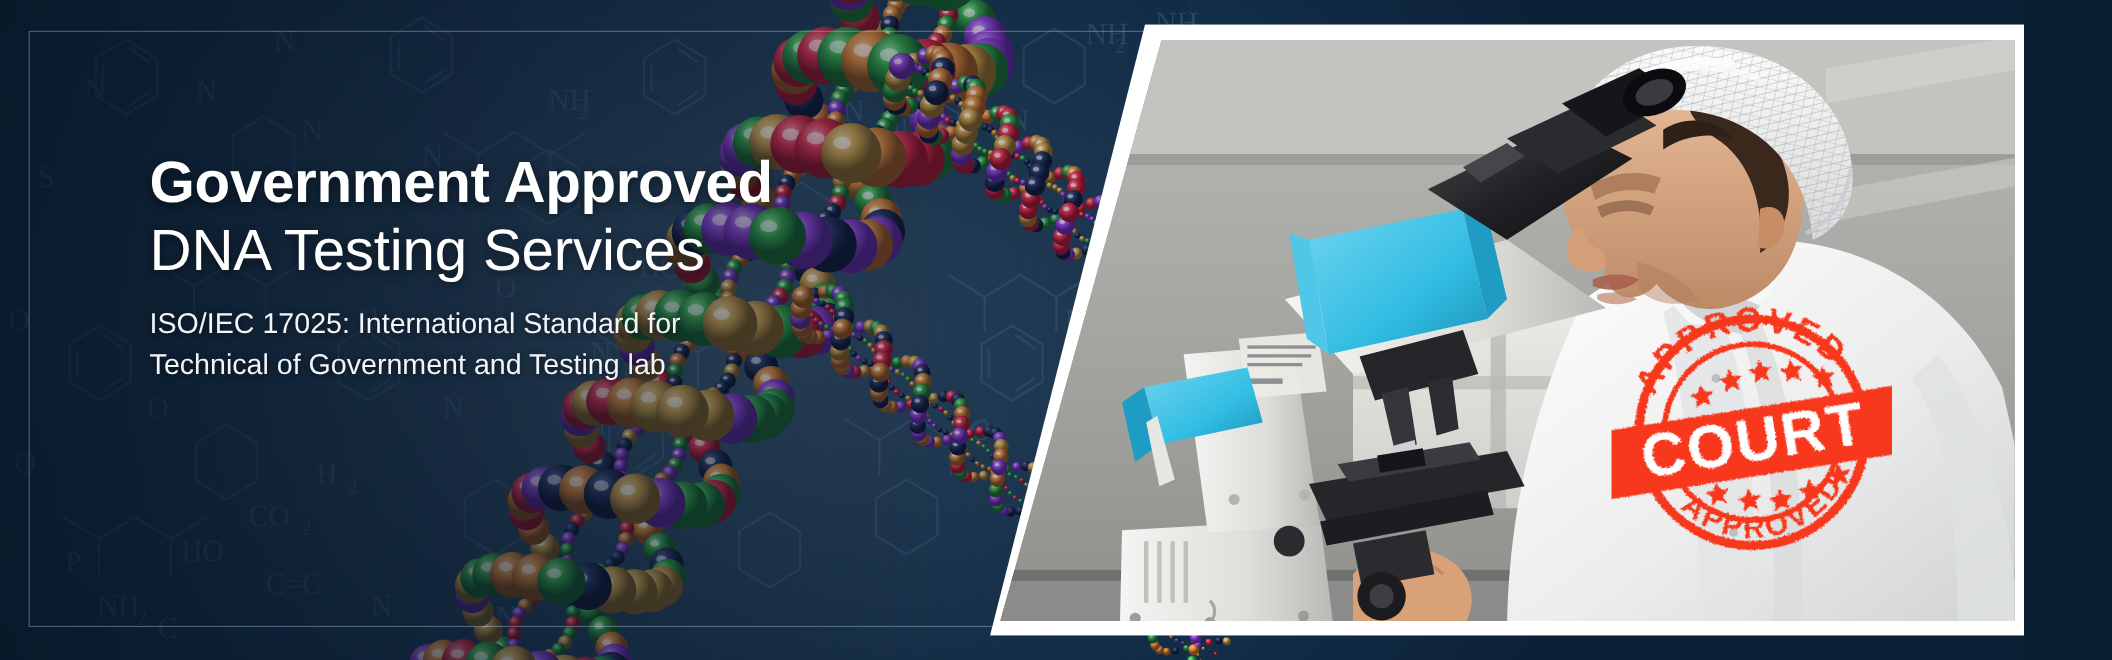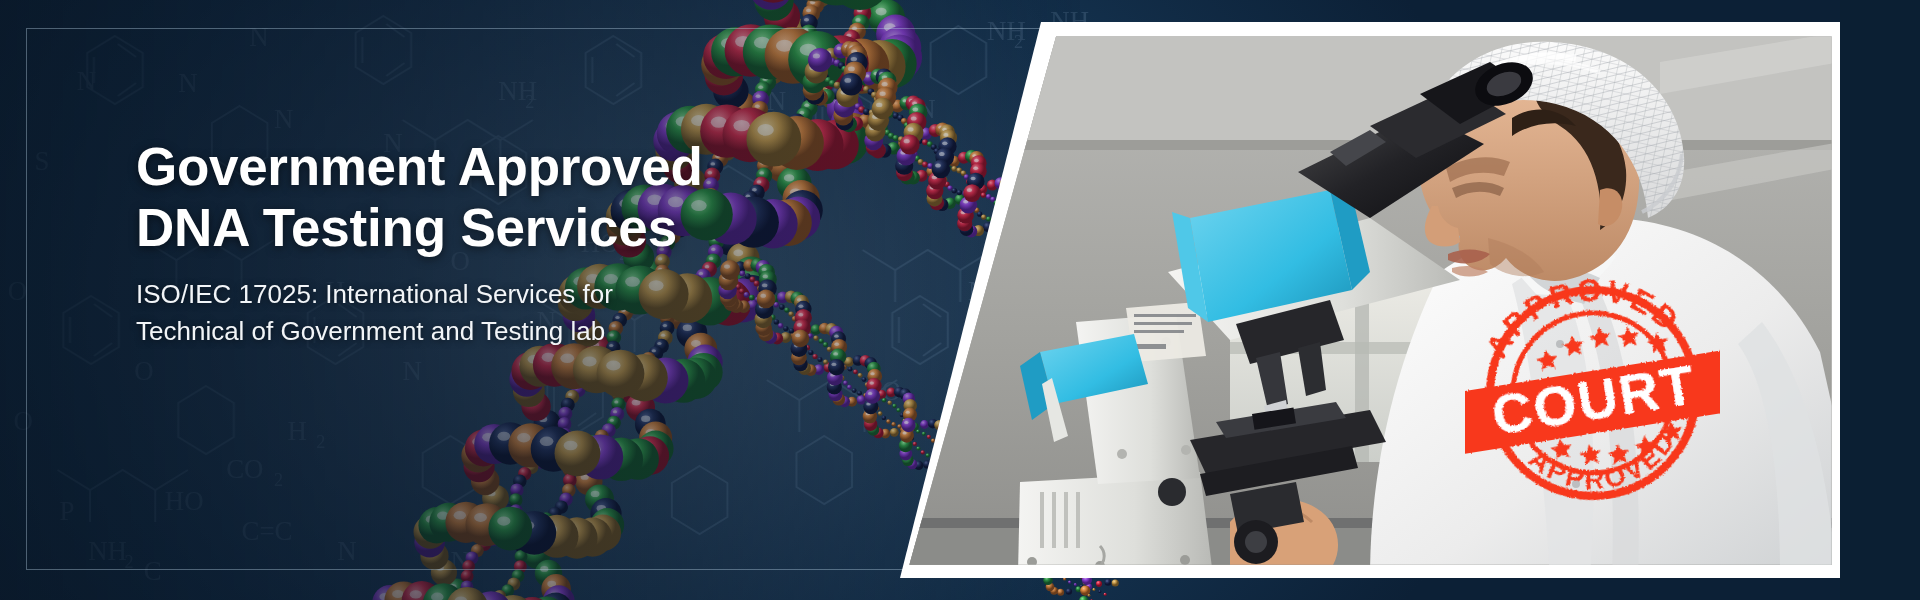--- a/index.html
+++ b/index.html
@@ -32,21 +32,21 @@
     background:linear-gradient(90deg,rgba(8,20,34,.72) 0%,rgba(9,22,38,.58) 38%,rgba(10,24,40,.42) 62%,rgba(10,24,40,.10) 100%);
   }
 
   
   .copy{position:absolute;left:96px;top:140px;width:760px;z-index:6;margin-left:40px;}
   .title-1{
     font-size:53px;font-weight:bold;color:#ffffff;letter-spacing:-.3px;
     line-height:1.03;margin:0 0 4px 0;text-shadow:0 2px 10px rgba(0,0,0,.55);
   }
   .title-2{
-    font-size:53px;font-weight:700;color:#ffffff;letter-spacing:-.2px;
+    font-size:53px;font-weight:400;color:#ffffff;letter-spacing:-.2px;
     line-height:1.08;margin:0 0 20px 0;text-shadow:0 2px 10px rgba(0,0,0,.55);
   }
   .sub{
     font-size:26px;font-weight:400;color:#f2f5f8;line-height:1.42;margin:0;
     text-shadow:0 1px 7px rgba(0,0,0,.6);
   }
   .sub span{display:block;}
 
   
   .photo-wrap{
@@ -1680,21 +1680,21 @@
   </div>
 
   <div class="veil"></div>
 
   <div class="frame"></div>
 
   <div class="copy">
     <h1 class="title-1">Government Approved</h1>
     <h2 class="title-2">DNA Testing Services</h2>
     <p class="sub">
-      <span>ISO/IEC 17025: International Services for</span>
+      <span>ISO/IEC 17025: International Standard for</span>
       <span>Technical of Government and Testing lab</span>
     </p>
   </div>
 
   <div class="photo-wrap">
     <div class="photo">
       <div class="photo-inner">
         <svg viewBox="0 0 940 556" preserveAspectRatio="xMidYMid slice" aria-hidden="true">
           <defs>
             <linearGradient id="wall" x1="0" y1="0" x2="0" y2="1">

